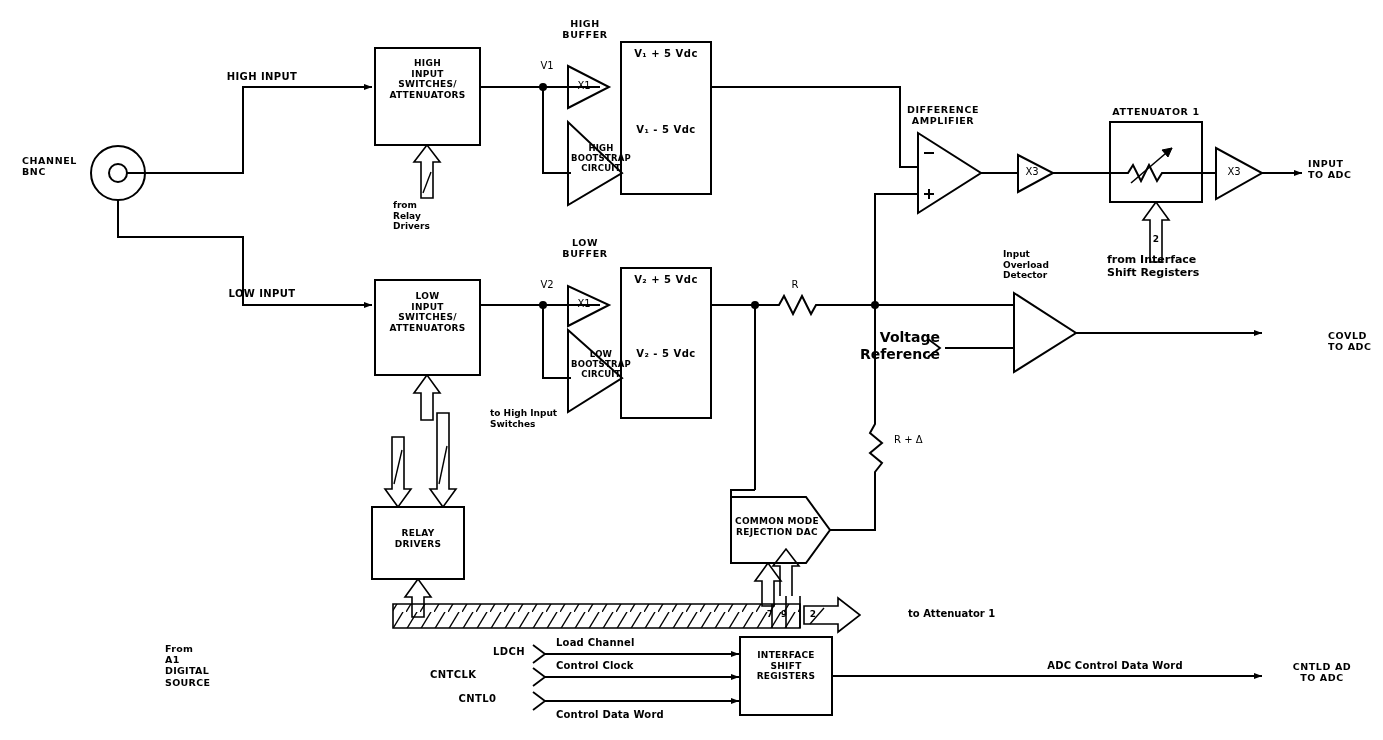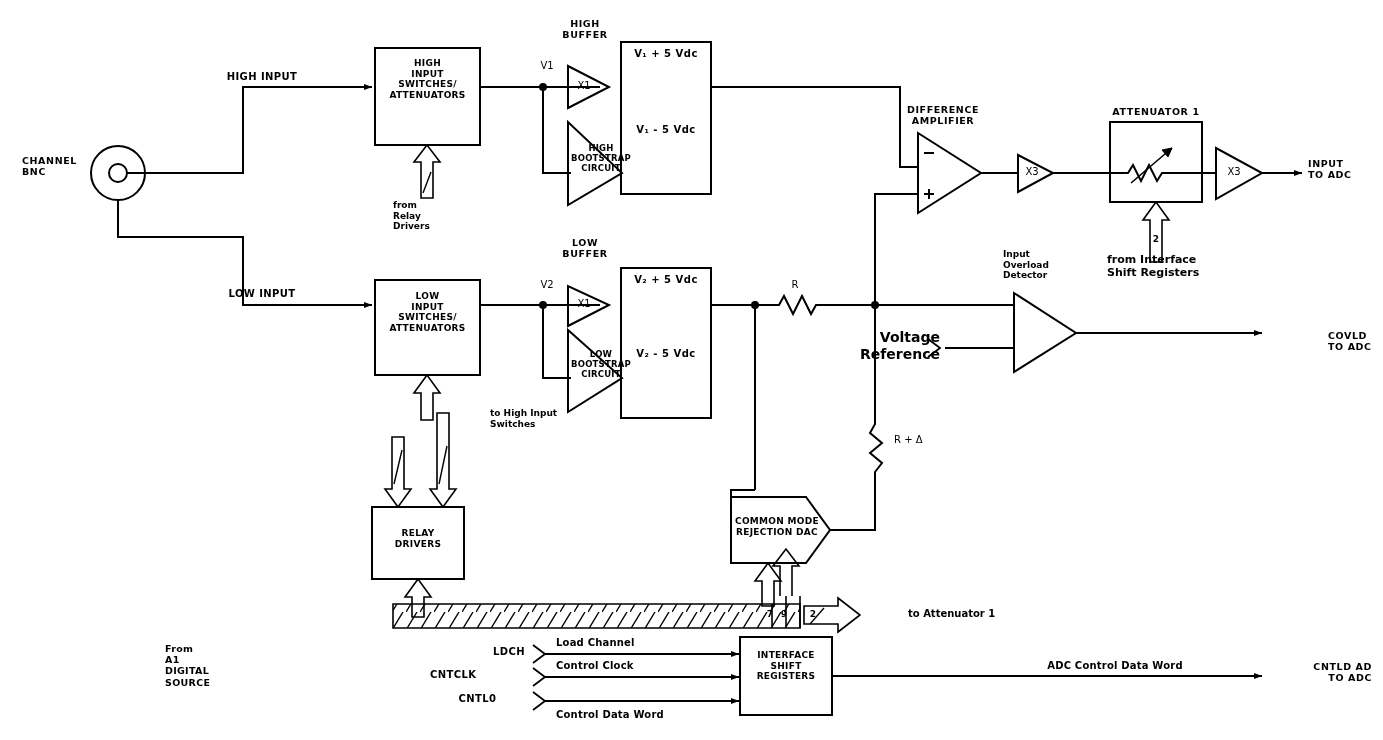--- a/index.html
+++ b/index.html
@@ -275,16 +275,16 @@
   <div class="lbl mix" style="left:556px;top:637px;width:230px;text-align:left;font-weight:bold;">Load Channel</div>
 
   <div class="lbl sig" style="left:430px;top:669px;width:95px;text-align:left;">CNTCLK</div>
   <div class="lbl mix" style="left:556px;top:660px;width:230px;text-align:left;font-weight:bold;">Control Clock</div>
 
   <div class="lbl sig" style="left:430px;top:693px;width:95px;text-align:center;">CNTL0</div>
   <div class="lbl mix" style="left:556px;top:709px;width:230px;text-align:left;font-weight:bold;">Control Data Word</div>
 
   <div class="lbl mix" style="left:1000px;top:660px;width:230px;text-align:center;font-weight:bold;">ADC Control Data Word</div>
 
-  <div class="lbl cap" style="left:1272px;top:661px;width:100px;text-align:right;">CNTLD AD
+  <div class="lbl cap" style="left:1272px;top:661px;width:100px;text-align:center;">CNTLD AD
 TO ADC</div>
 
 </div>
 
 </body></html>

